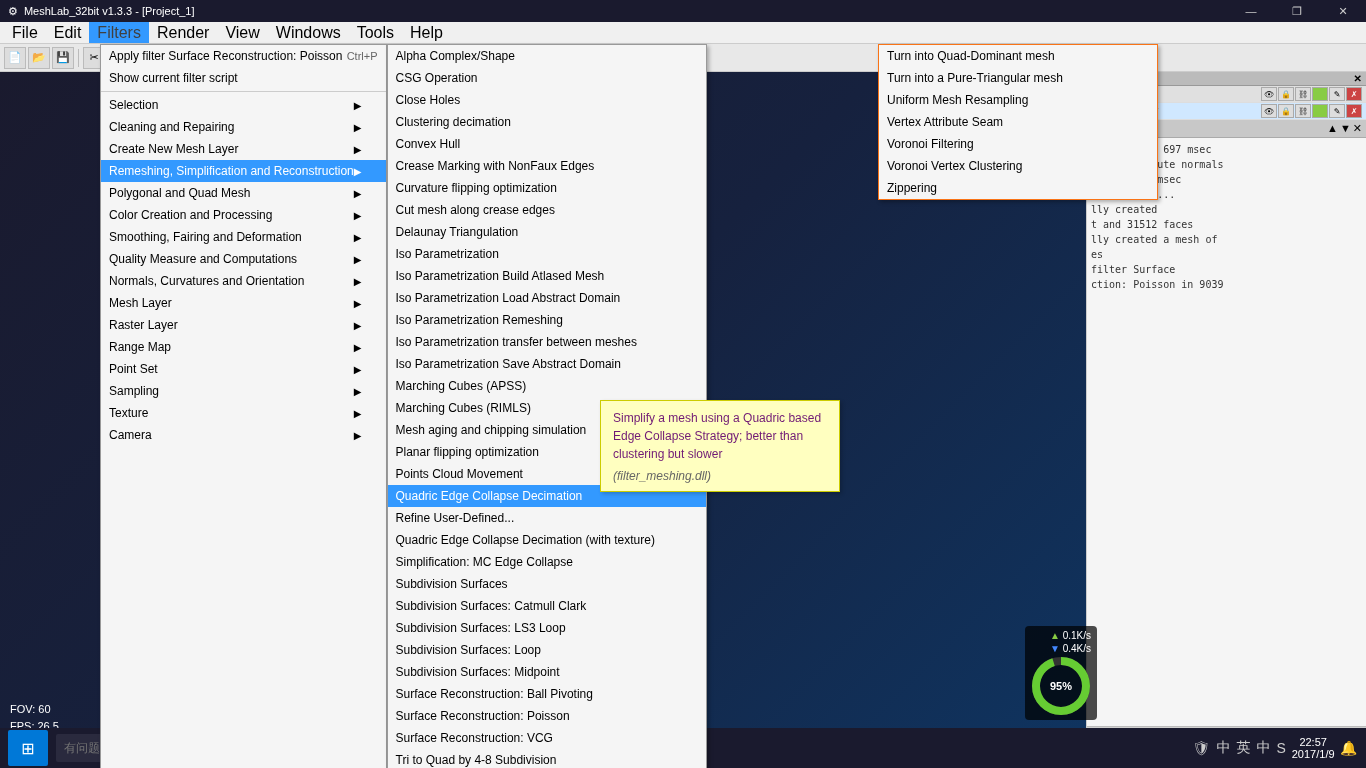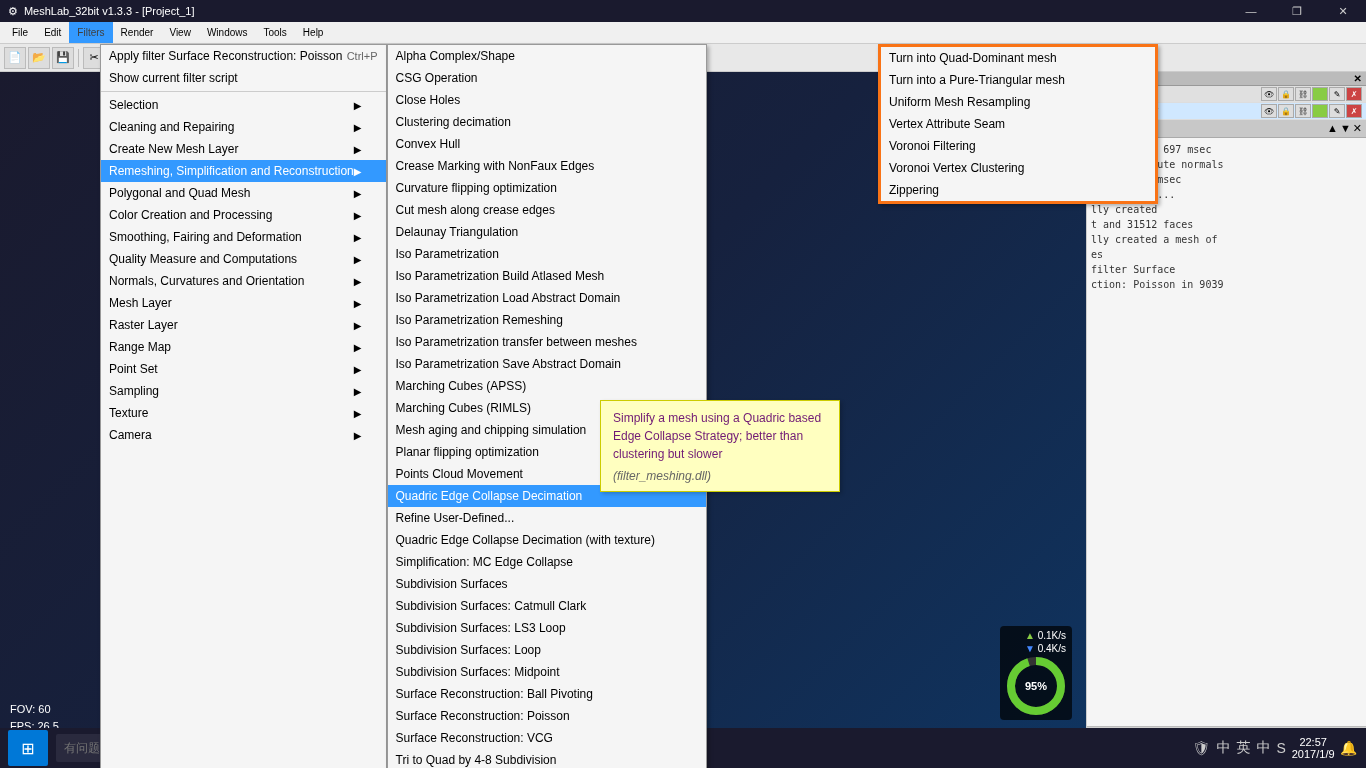--- a/index.html
+++ b/index.html
@@ -21,21 +21,21 @@
     .menu-bar {
       background: #f0f0f0;
       height: 22px;
       display: flex;
       align-items: center;
       padding: 0 4px;
       border-bottom: 1px solid #ccc;
     }
     .menu-item {
       padding: 2px 8px;
-      font-size: 10px;
+      font-size: 16px;
       cursor: pointer;
       height: 100%;
       display: flex;
       align-items: center;
     }
     .menu-item:hover, .menu-item.active { background: #3399ff; color: #fff; }
     .menu-item.active { background: #3399ff; color: #404040; }
 
     
     .toolbar {
@@ -162,21 +162,21 @@
       padding: 4px 8px;
       cursor: pointer;
       font-size: 12px;
       white-space: nowrap;
     }
     .ml2-item.highlighted { background: #3399ff; color: #fff; }
 
     
     .menu-level3 {
       background: #f5f5f5;
-      border: 3px solid #f97316;
+      border: 1px solid #f97316;
       min-width: 280px;
       box-shadow: 2px 2px 4px rgba(0,0,0,0.3);
       position: absolute;
       left: 600px;
       top: 0;
     }
     .ml3-item {
       padding: 4px 8px;
       cursor: pointer;
       font-size: 12px;
@@ -499,21 +499,21 @@
   <div class="ml3-item">Voronoi Filtering</div>
   <div class="ml3-item">Voronoi Vertex Clustering</div>
   <div class="ml3-item">Zippering</div>
 </div>
 
 <div class="tooltip-box">
   <div class="tooltip-text">Simplify a mesh using a Quadric based Edge Collapse Strategy; better than clustering but slower</div>
   <div class="tooltip-dll" style="margin-top:6px;">(filter_meshing.dll)</div>
 </div>
 
-<div style="position:absolute; bottom:48px; right:294px; z-index:600;text-align:center;">
+<div style="position:absolute; bottom:48px; right:269px; z-index:600;text-align:center;">
   <div style="display:flex; flex-direction:column; align-items:flex-end; background:rgba(0,0,0,0.7); padding:4px 6px; border-radius:4px; color:#fff; font-size:10px; gap:2px;">
     <div>
       <span style="color:#88cc44;">▲</span>
       <span>0.1K/s</span>
     </div>
     <div>
       <span style="color:#4488ff;">▼</span>
       <span>0.4K/s</span>
     </div>
     <div style="position:relative; width:60px; height:60px;">

